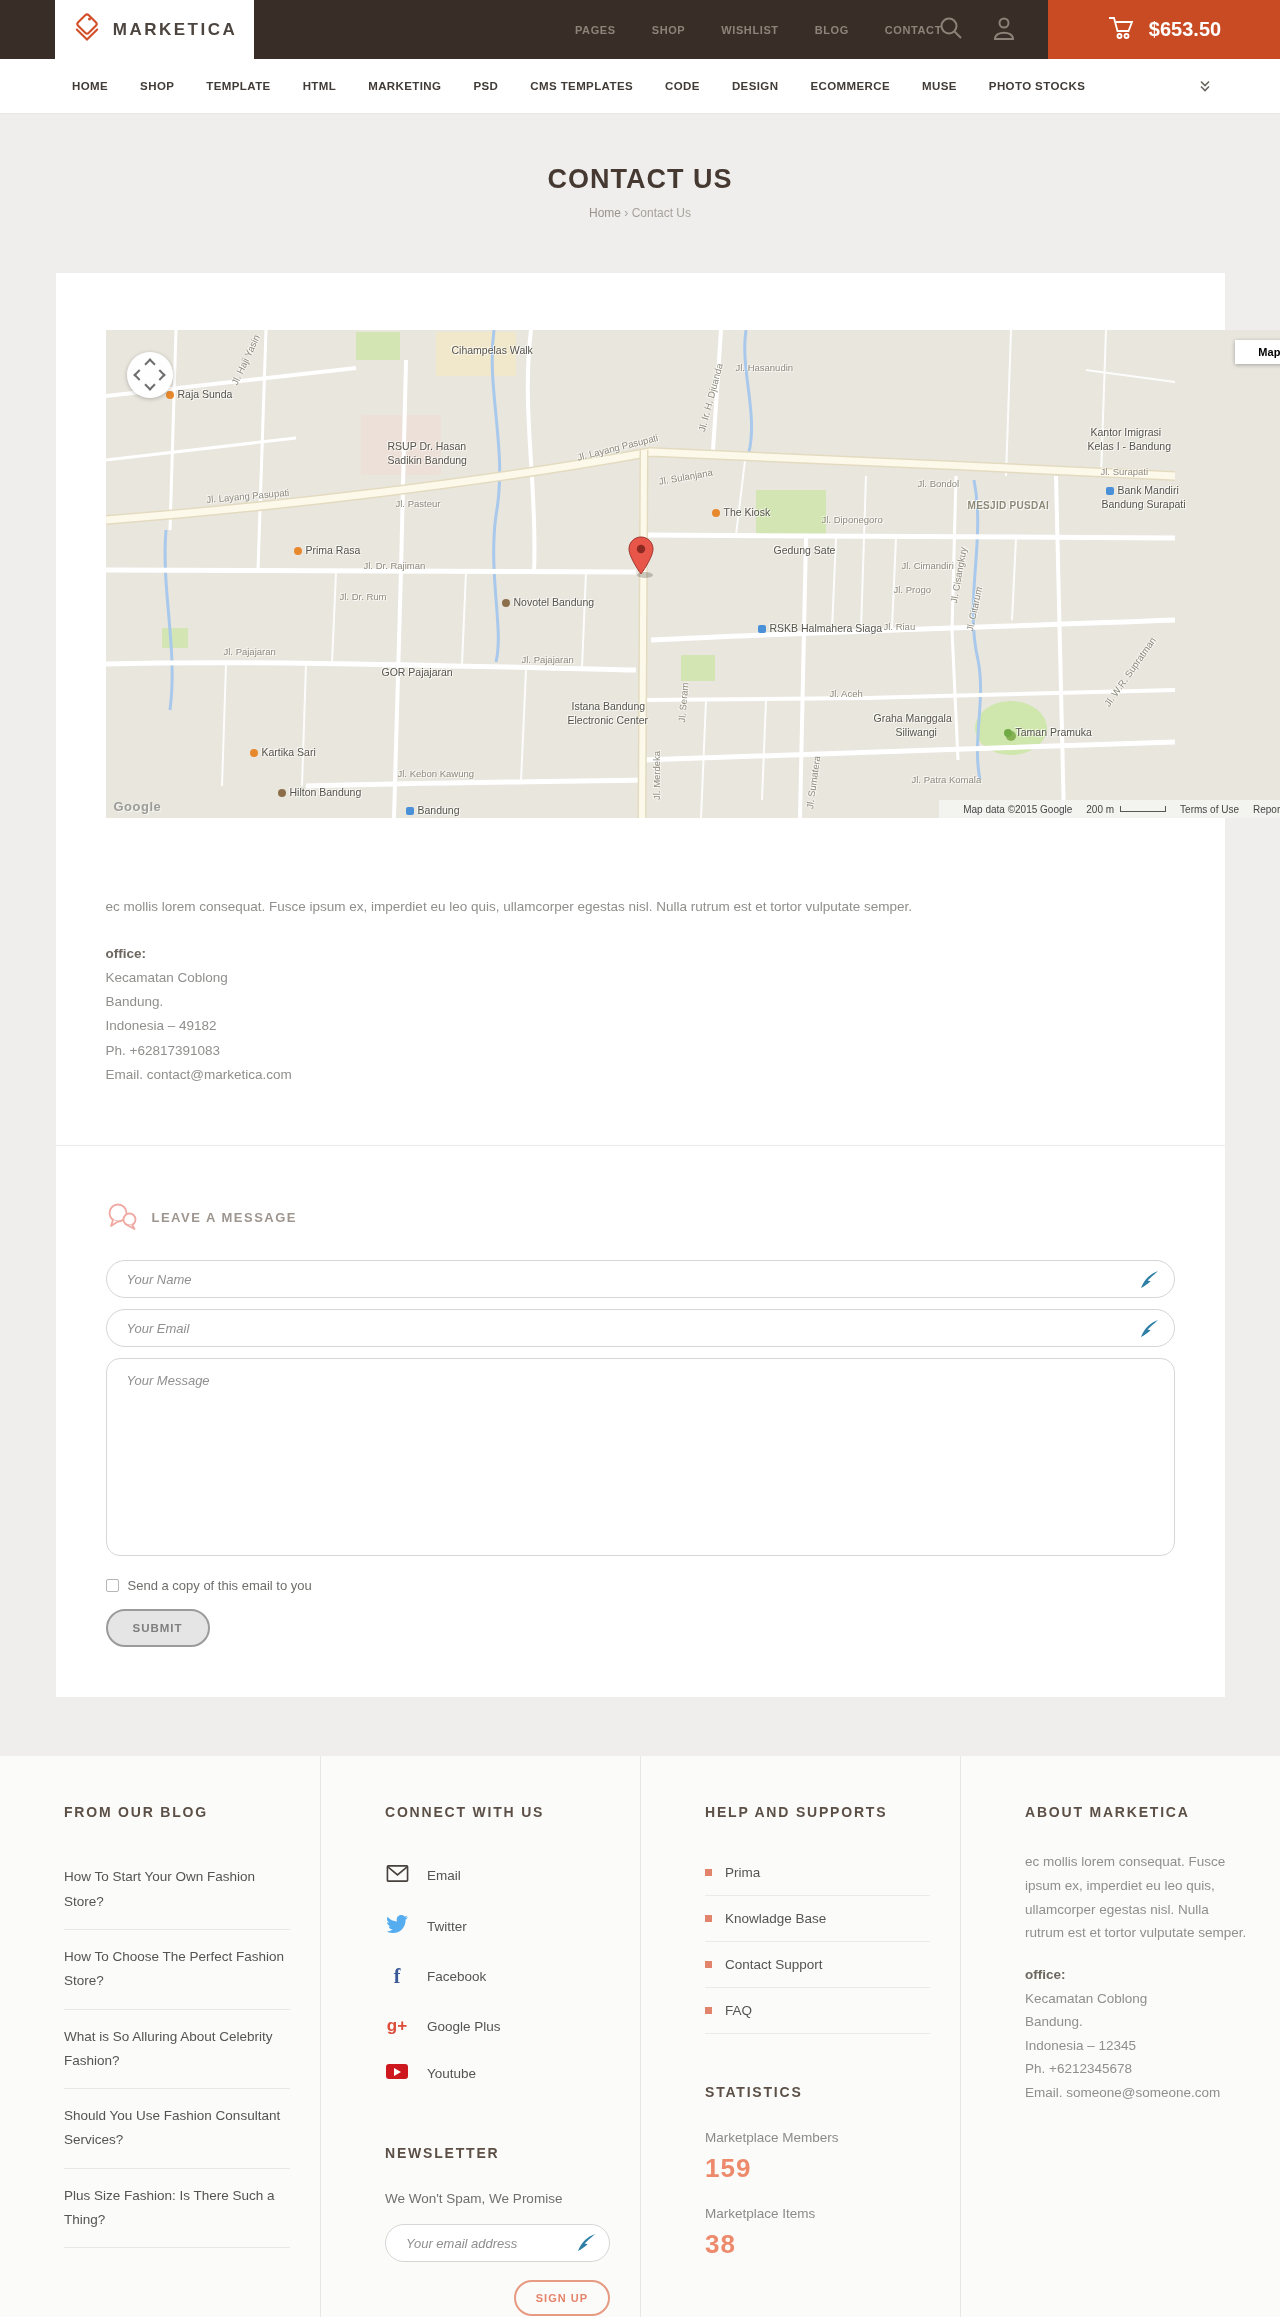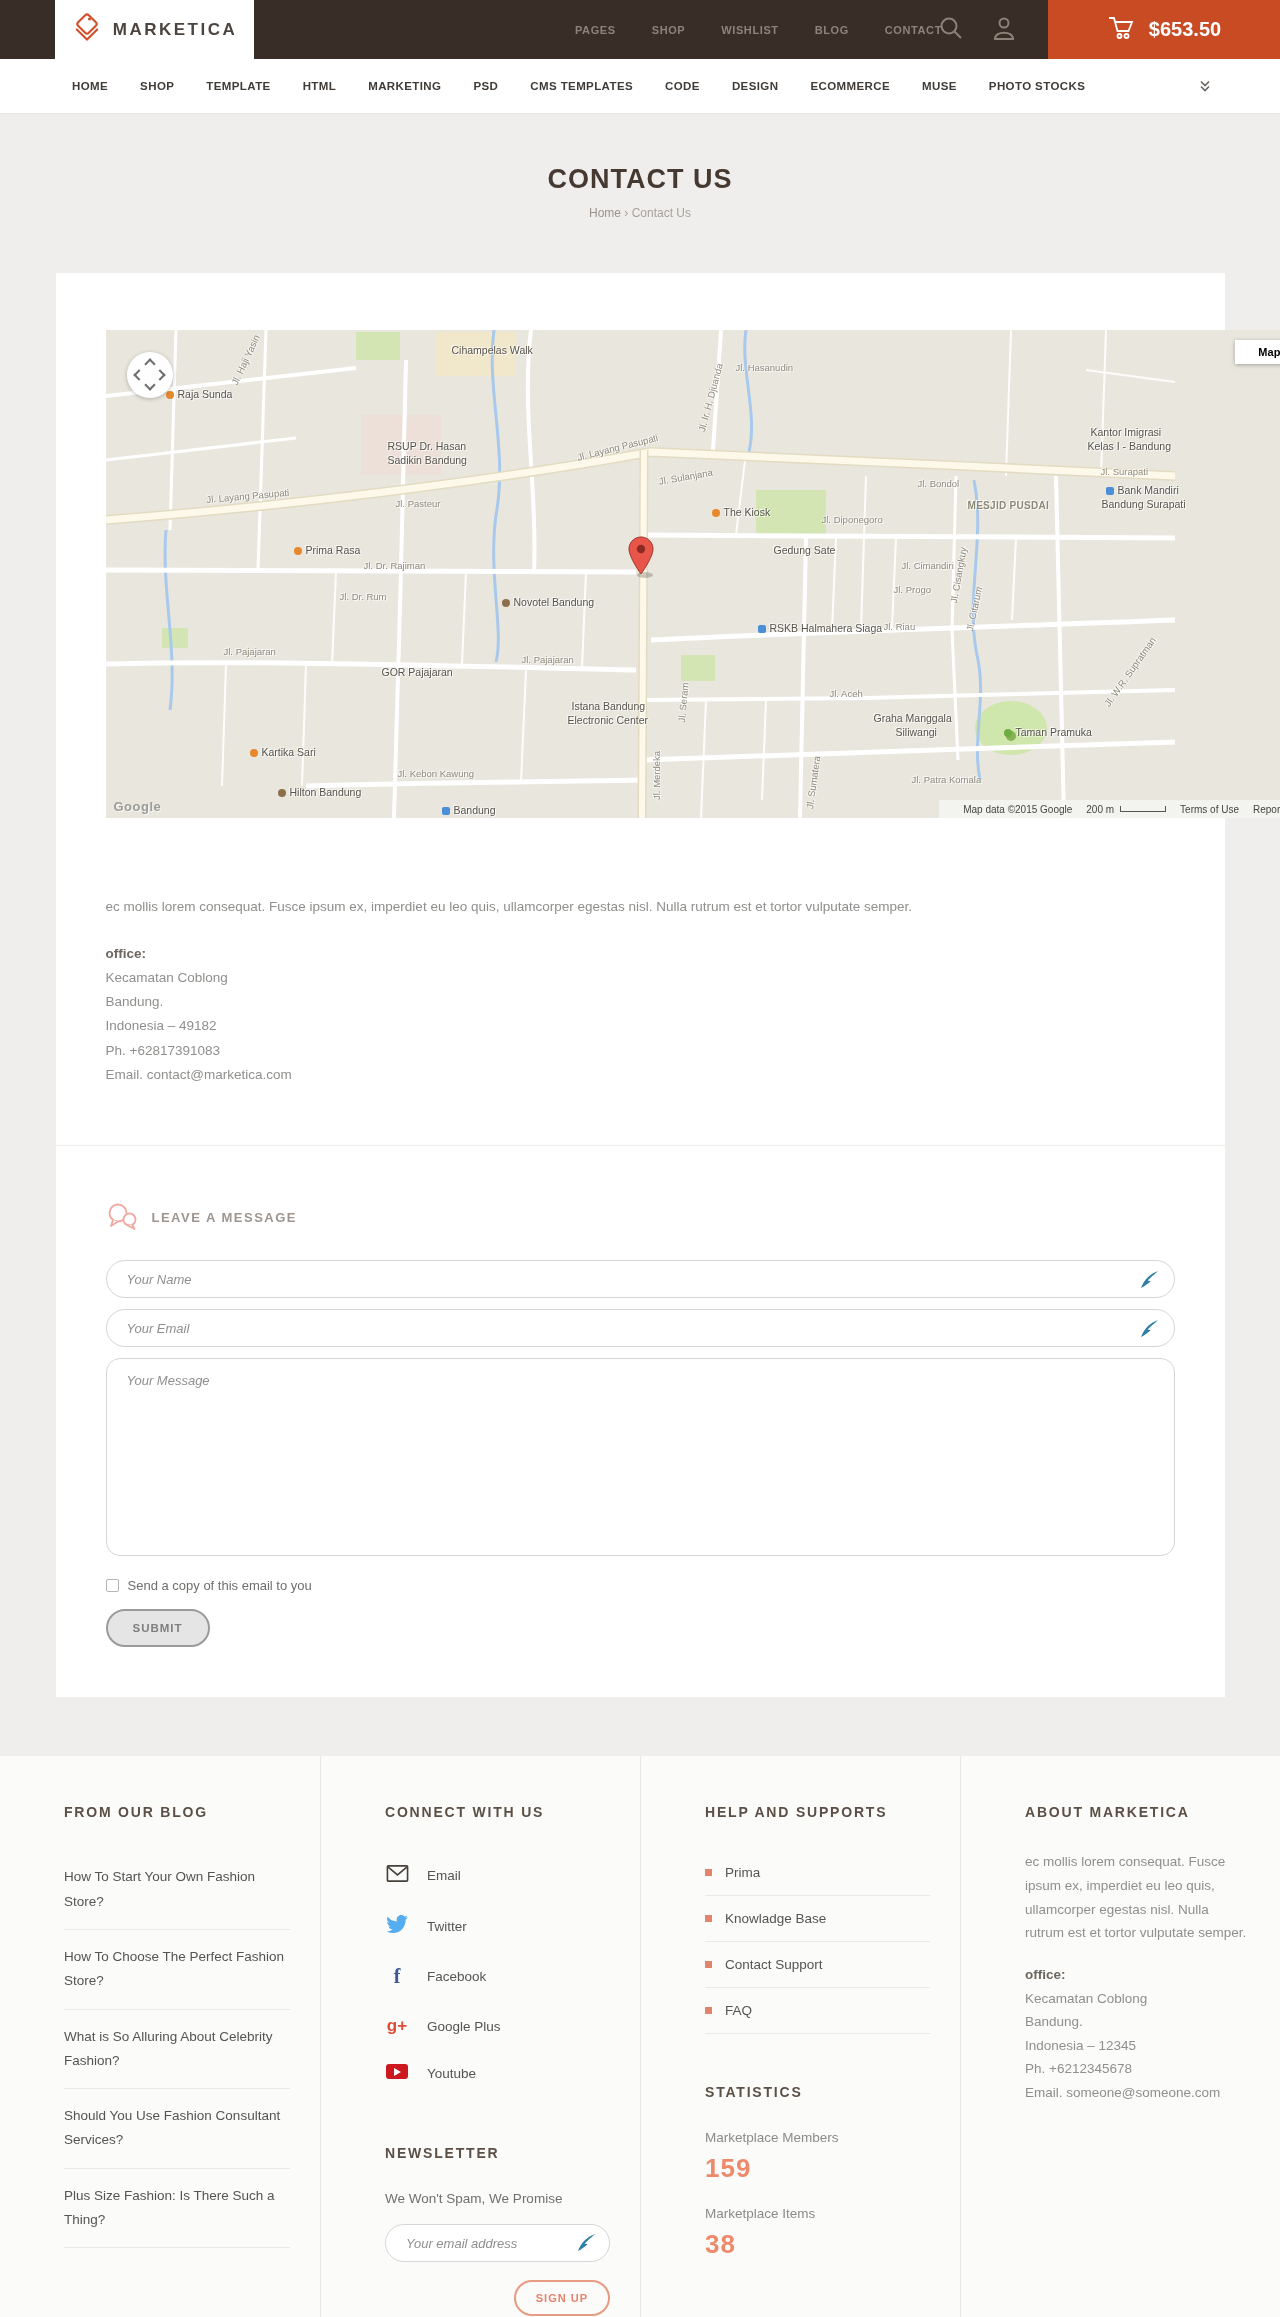--- a/index.html
+++ b/index.html
@@ -305,21 +305,21 @@
         <span class="map-label road" style="left: 996px; top: 372px; transform: rotate(-55deg);">Jl. W.R. Supratman</span>
         <span class="map-label road" style="left: 858px; top: 300px; transform: rotate(-78deg);">Jl. Citarum</span>
         <span class="map-label" style="left: 466px; top: 370px;">Istana Bandung</span>
         <span class="map-label" style="left: 462px; top: 384px;">Electronic Center</span>
         <span class="map-label poi-orange" style="left: 144px; top: 416px;">Kartika Sari</span>
         <span class="map-label road" style="left: 292px; top: 438px;">Jl. Kebon Kawung</span>
         <span class="map-label poi-brown" style="left: 172px; top: 456px;">Hilton Bandung</span>
         <span class="map-label road" style="left: 545px; top: 470px; transform: rotate(-90deg);">Jl. Merdeka</span>
         <span class="map-label road" style="left: 698px; top: 478px; transform: rotate(-82deg);">Jl. Sumatera</span>
         <span class="map-label road" style="left: 806px; top: 444px;">Jl. Patra Komala</span>
-        <span class="map-label poi-blue" style="left: 300px; top: 474px; margin-left: 36px;">Bandung</span>
+        <span class="map-label poi-blue" style="left: 300px; top: 474px;">Bandung</span>
       </div>
     <span class="pin">
       <svg width="28" height="42" viewBox="0 0 28 42">
         <ellipse cx="18" cy="39" rx="8" ry="3" fill="rgba(0,0,0,.2)"></ellipse>
         <path d="M14 1 C7.4 1 2 6.4 2 13 C2 21.5 14 38 14 38 C14 38 26 21.5 26 13 C26 6.4 20.6 1 14 1 Z" fill="#e8564a" stroke="#9e322b" stroke-width="1"></path>
         <circle cx="14" cy="13" r="4.2" fill="#8c2a22"></circle>
       </svg>
     </span>
     <div class="pan">
       <span class="chev up"></span>

